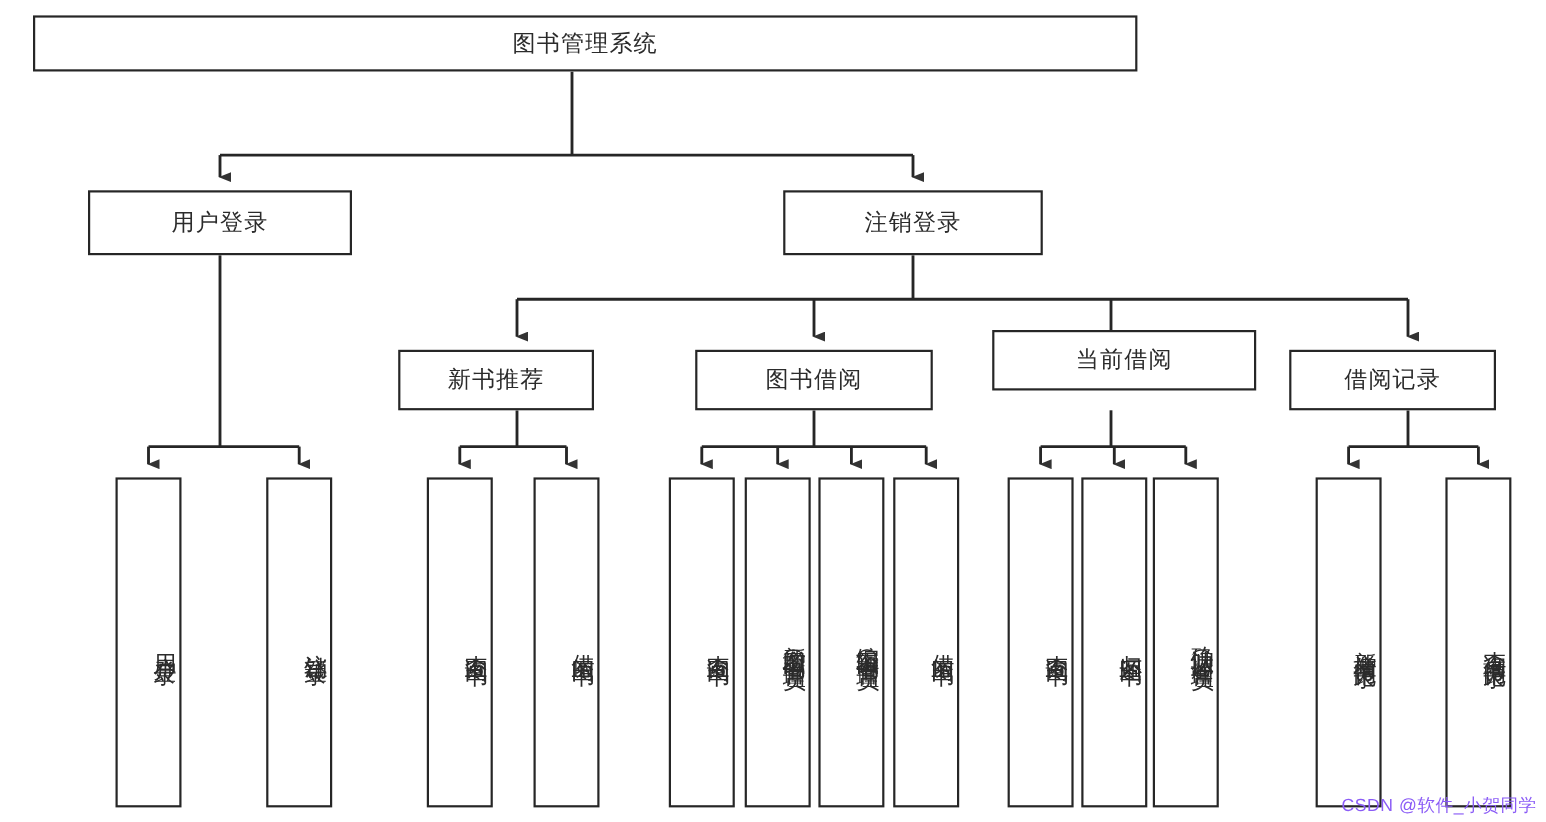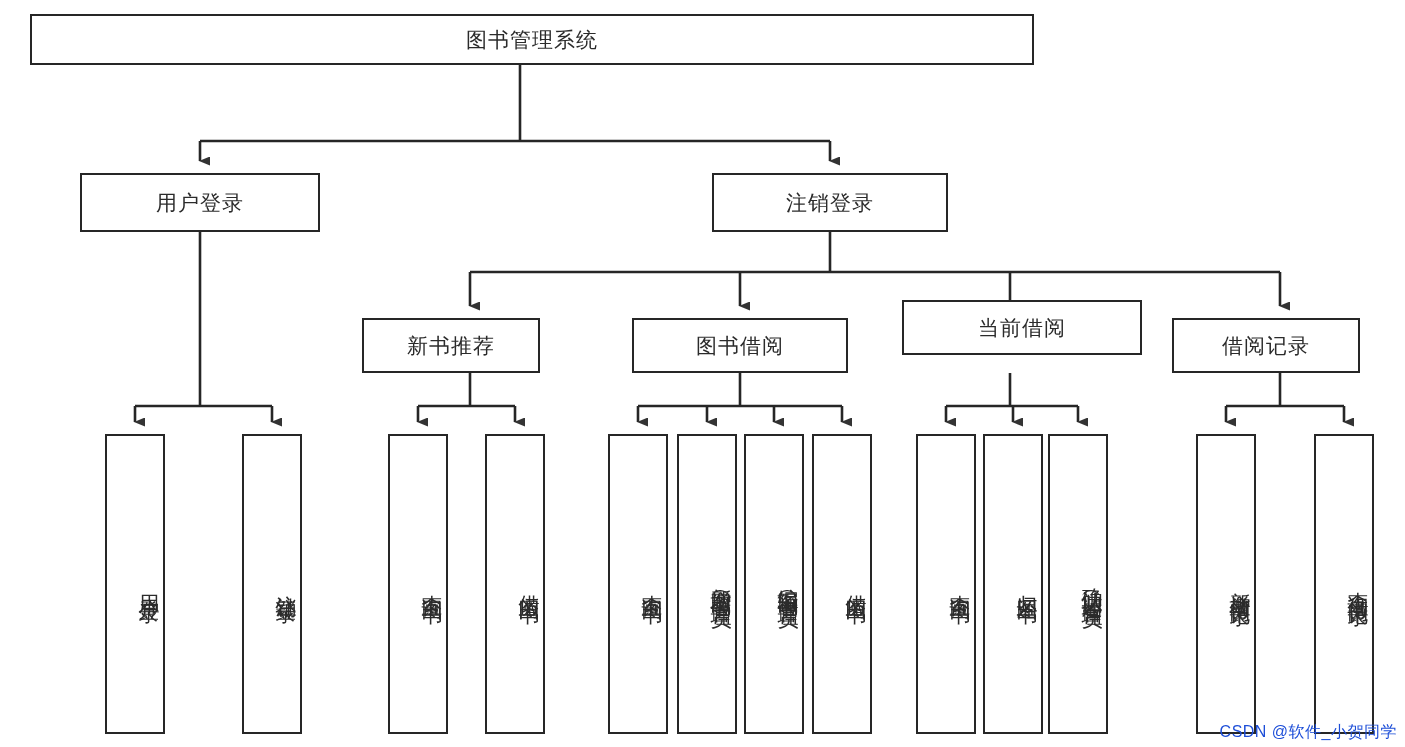--- a/index.html
+++ b/index.html
@@ -53,21 +53,21 @@
   .node.vert span {
     display: block;
     writing-mode: vertical-rl;
     text-orientation: upright;
   }
   #watermark {
     position: absolute;
     right: 8px;
     bottom: 4px;
     font-size: 16px;
-    color: #1d4ed8;
+    color: #8b5cf6;
     letter-spacing: 0.5px;
     white-space: nowrap;
   }
 </style>
 </head>
 <body>
 
 <div id="canvas">
   <svg class="wires" viewBox="0 0 1405 747">
     <defs>

